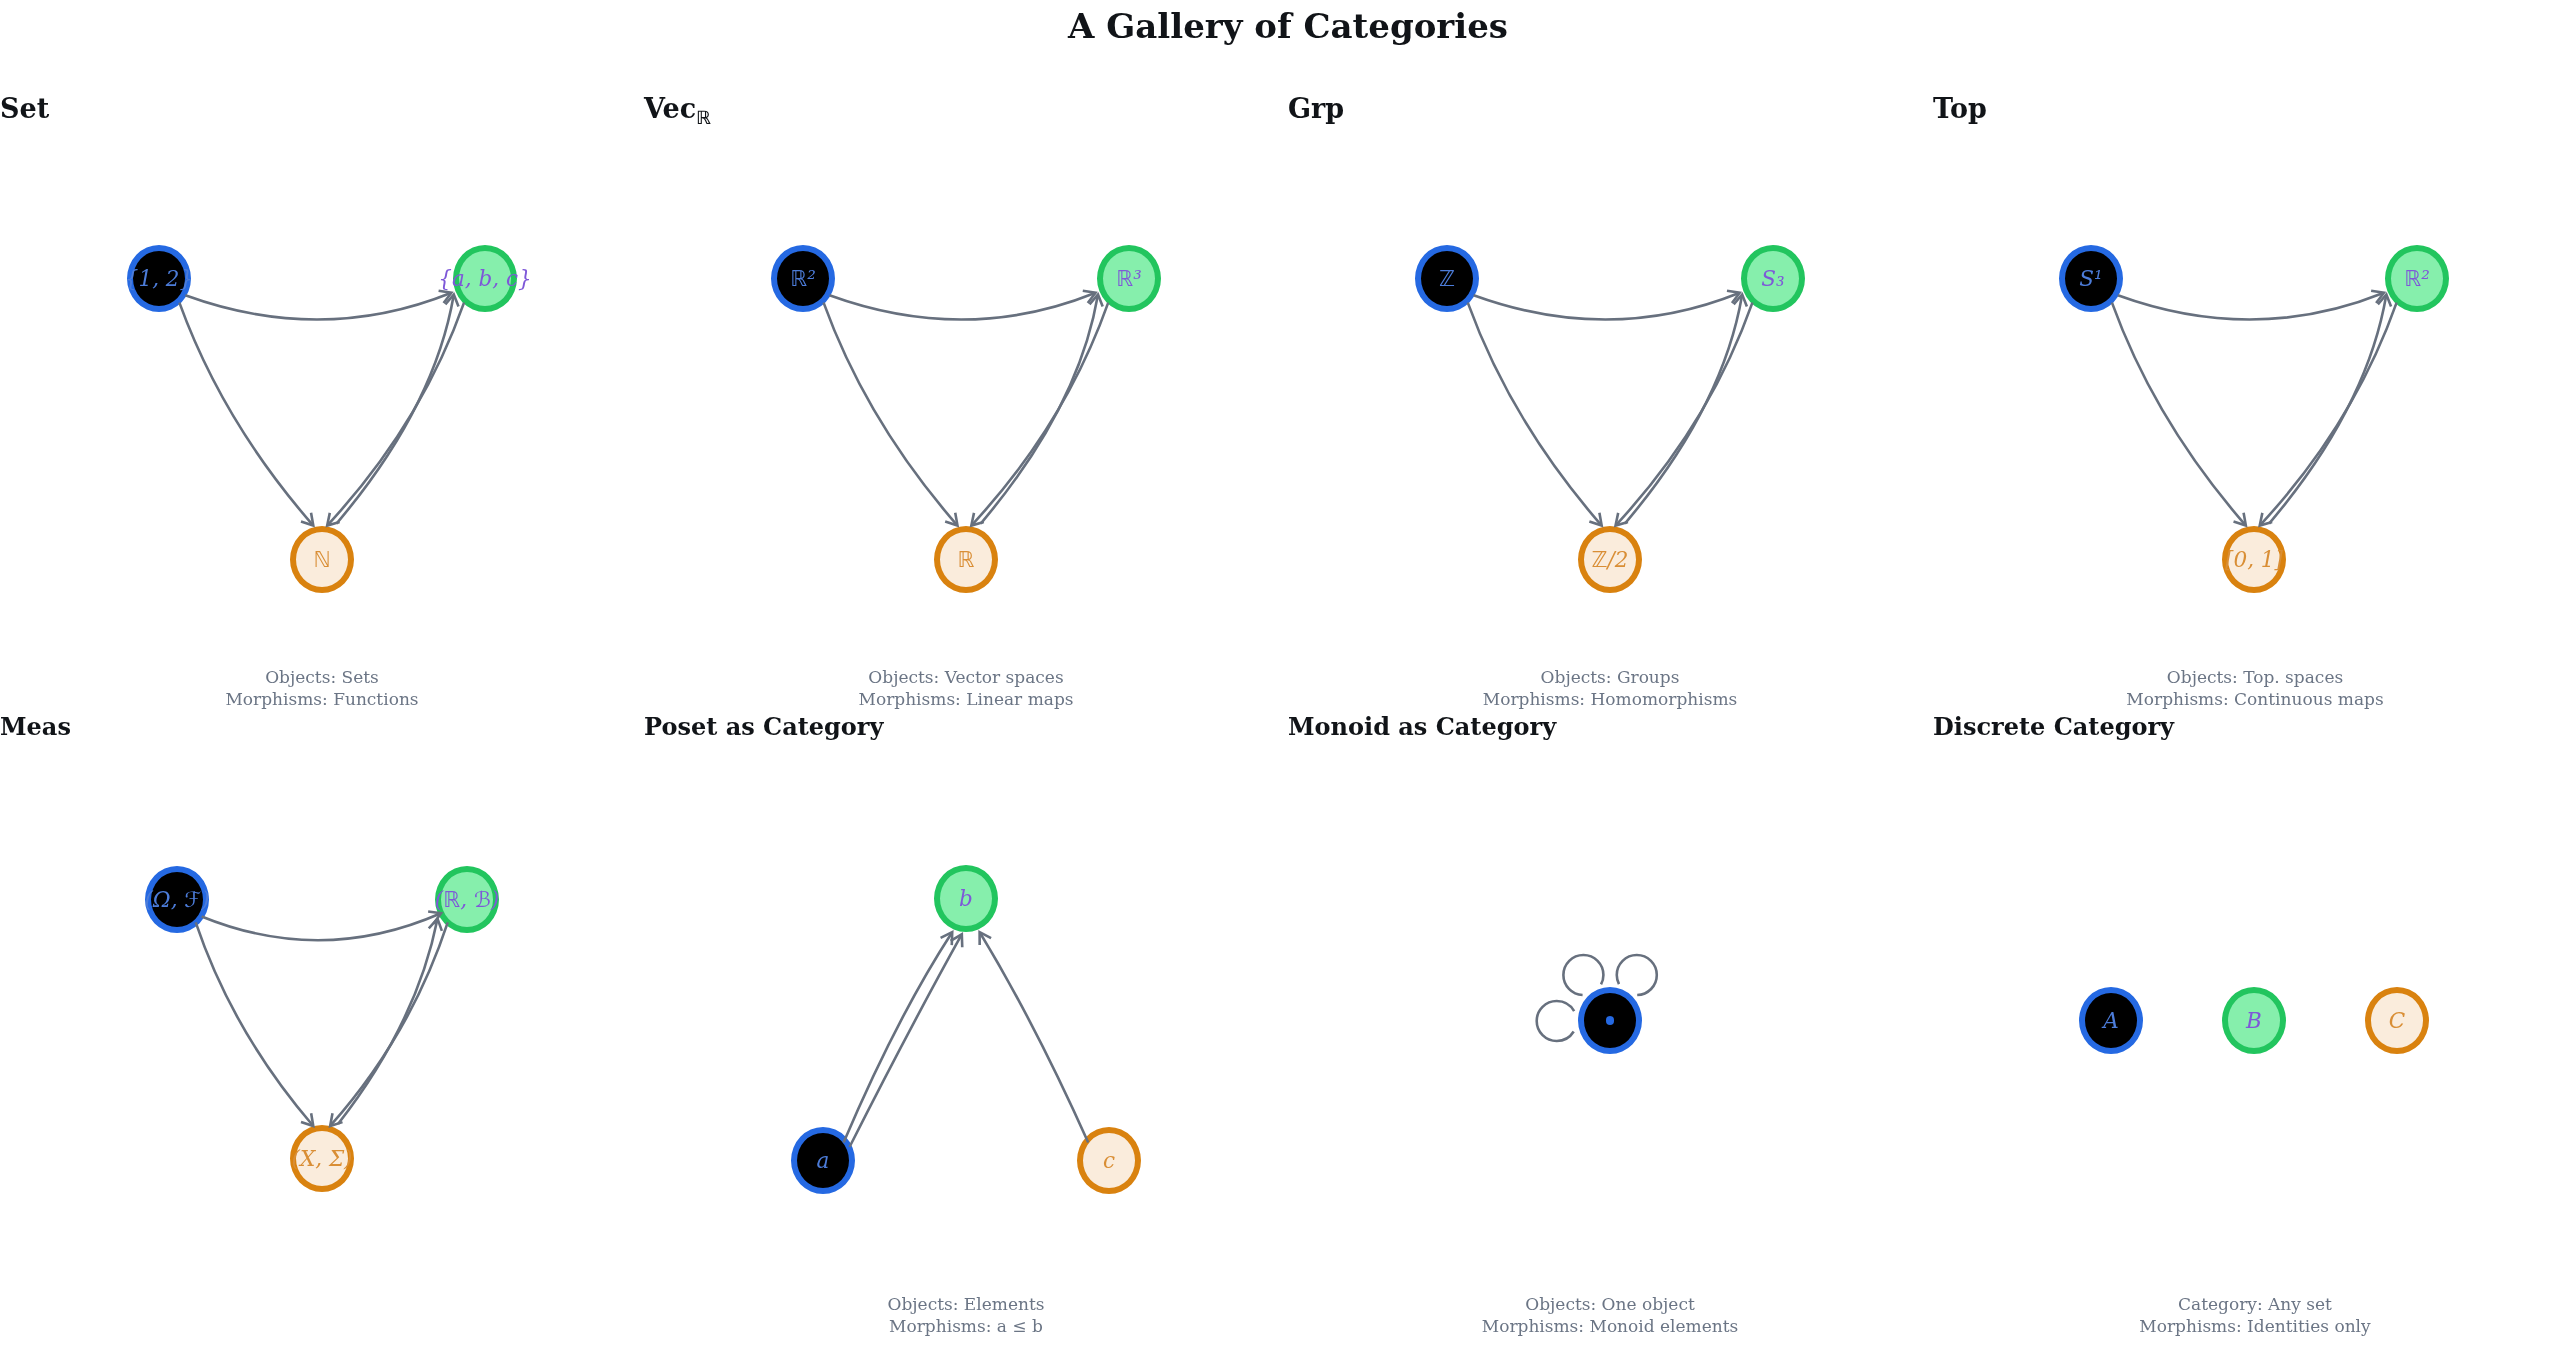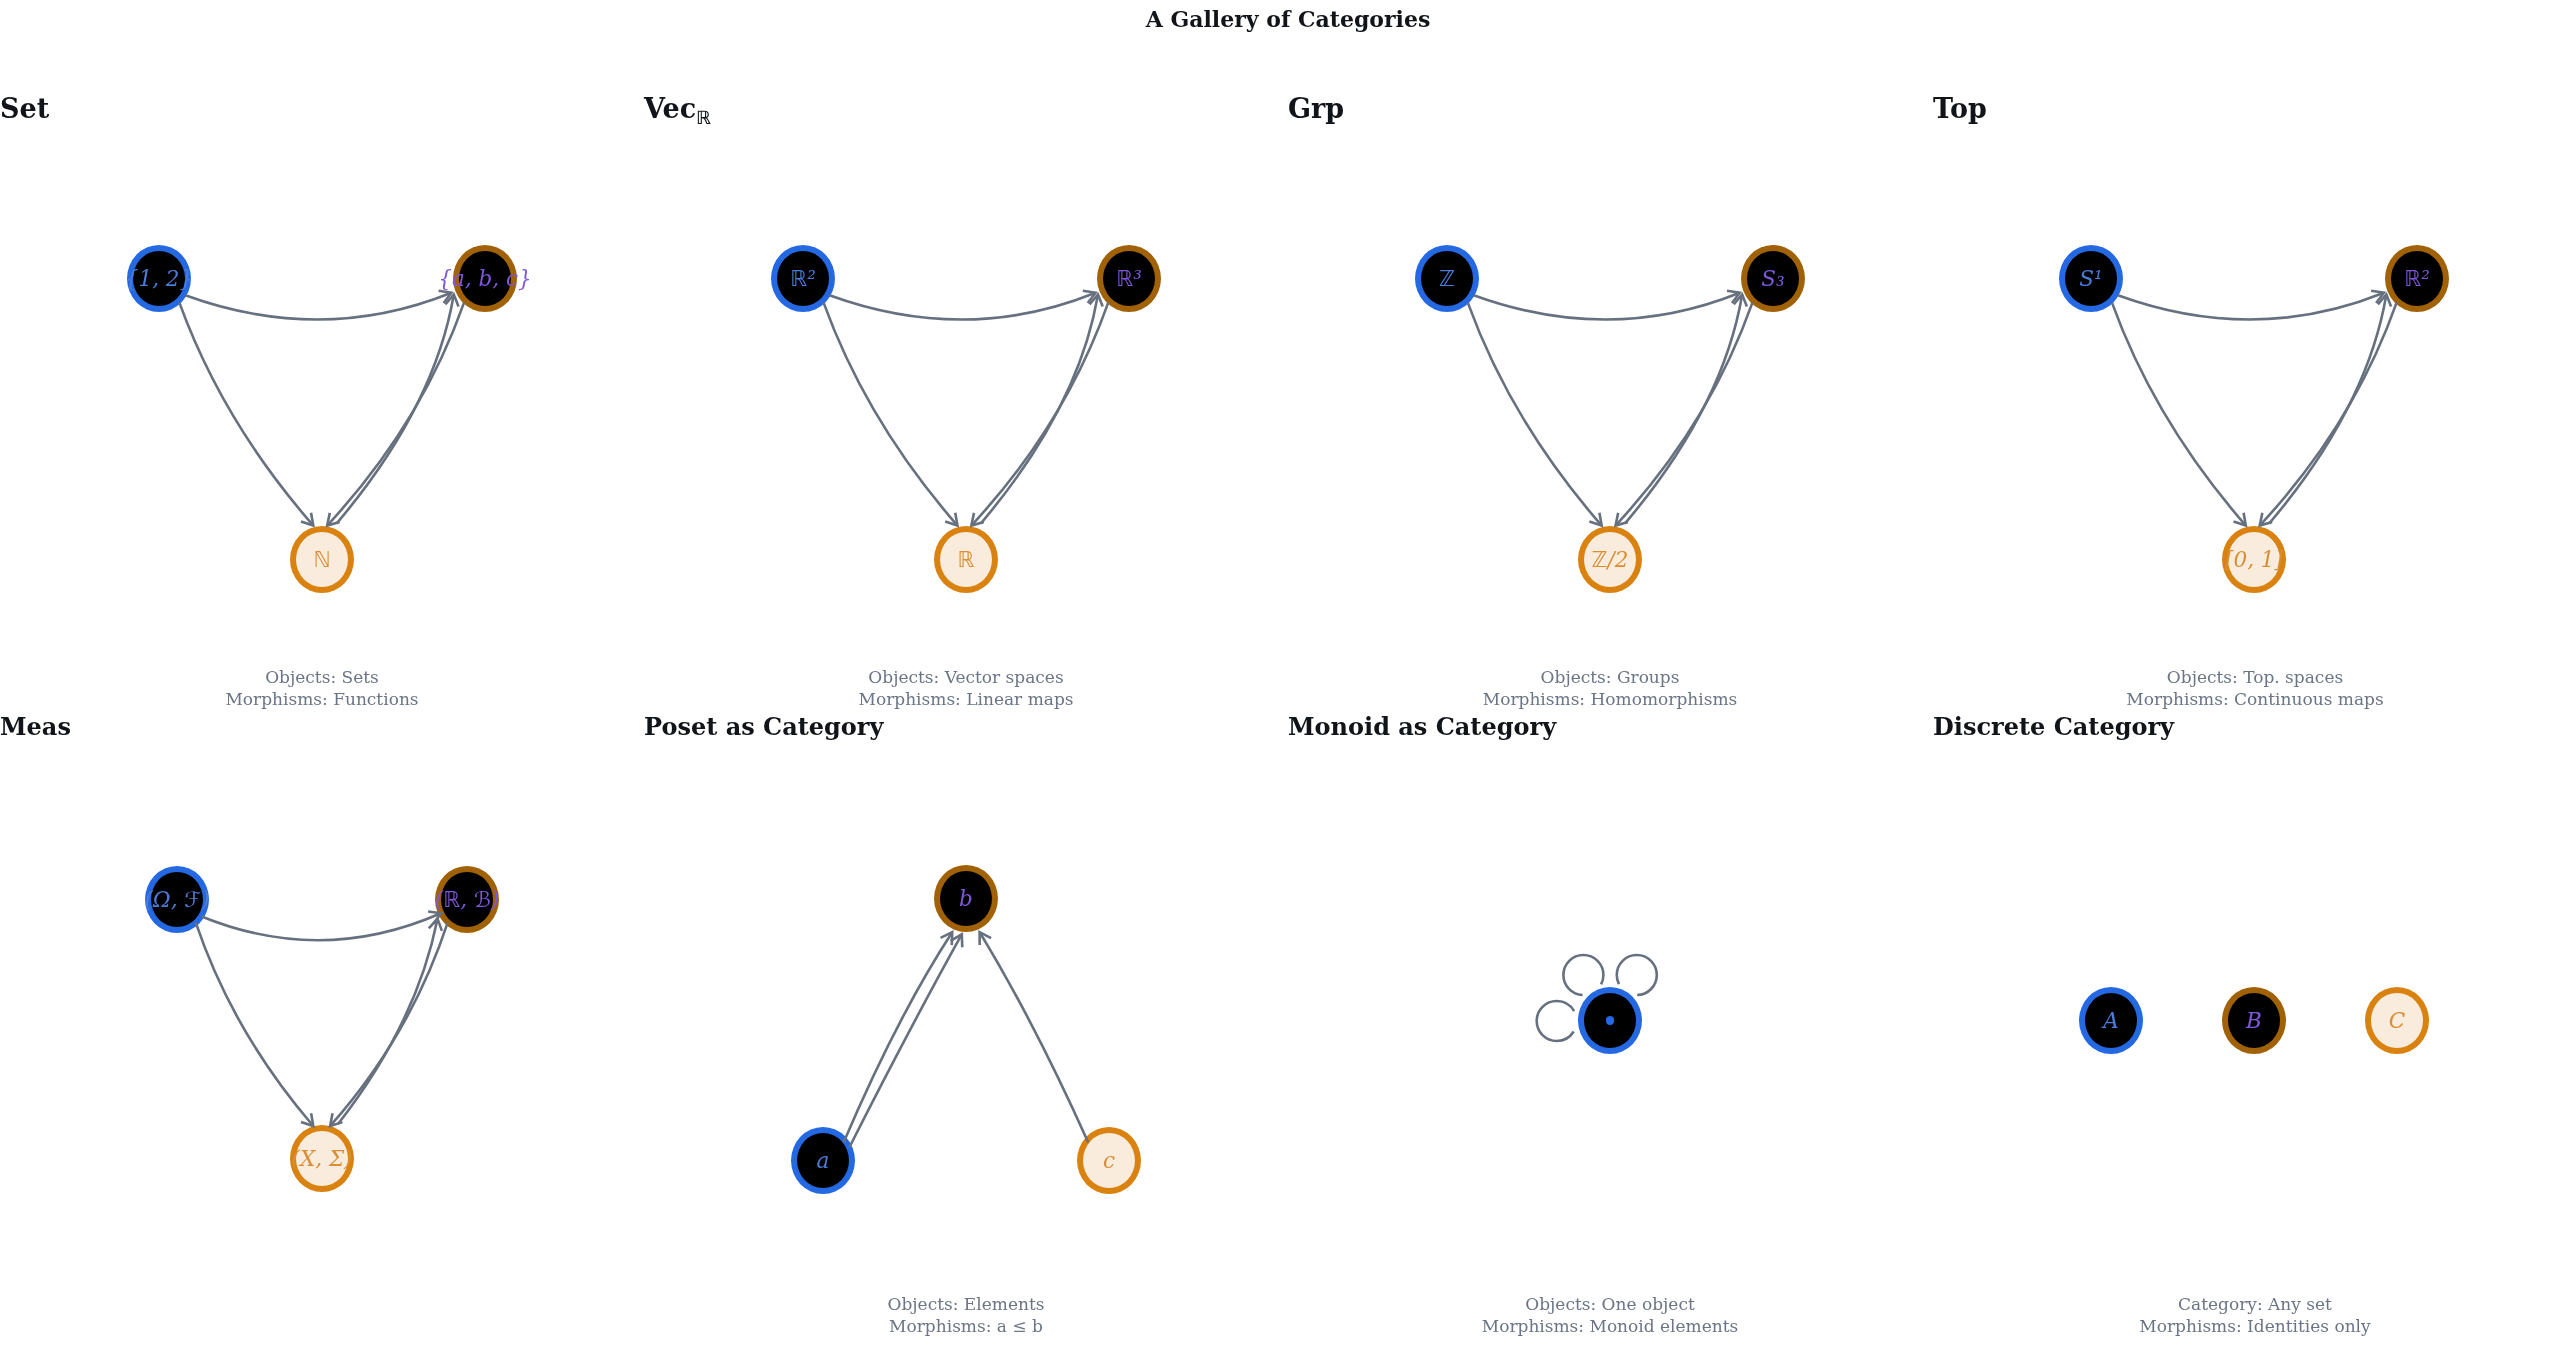--- a/index.html
+++ b/index.html
@@ -1,31 +1,31 @@
 <!DOCTYPE html>
 <html style="font-size:12px"><head>
 <meta charset="utf-8">
 <style>
   html,body{margin:0;padding:0;background:#ffffff;}
   #stage{position:relative;width:2576px;height:1354px;background:#ffffff;overflow:hidden;
          font-family:"DejaVu Serif","DejaVu Sans",serif;}
   .page-title{position:absolute;left:0;top:6px;width:2576px;text-align:center;
-              font-weight:bold;font-size:22px;color:#111418;}
+              font-weight:bold;font-size:34px;color:#111418;}
   .panel-title{position:absolute;width:644px;text-align:left;font-weight:bold;
                font-size:27px;color:#111418;}
   .panel-title sub{font-size:18.5px;}
   .panel-title.big{font-size:24px;}
   .caption{position:absolute;width:644px;text-align:center;font-size:17px;
            line-height:21.5px;color:#6B7585;}
   .node{position:absolute;width:64px;height:67px;border-radius:50%;box-sizing:border-box;
         display:flex;align-items:center;justify-content:center;z-index:2;
         font-style:italic;font-size:21.5px;white-space:nowrap;
         font-family:"DejaVu Serif","DejaVu Sans",serif;}
   .node.blue{border:6px solid #2569E2;background:#000000;color:#4C7CD9;}
-  .node.purple{border:6px solid #a16207;background:#000000;color:#7E58D8;}
+  .node.purple{border:6px solid #22c55e;background:#86efac;color:#7E58D8;}
   .node.orange{border:6px solid #D9820F;background:#FAECDC;color:#D98E35;}
   .dot{width:8.2px;height:8.2px;border-radius:50%;background:#2569E2;}
   svg.arrows{position:absolute;left:0;top:0;z-index:3;pointer-events:none;}
   svg.arrows path.edge, svg.arrows circle.loop{fill:none;stroke:#67707E;stroke-width:3.5px;}
 </style>
 </head>
 <body>
 
 <div id="stage">
 

